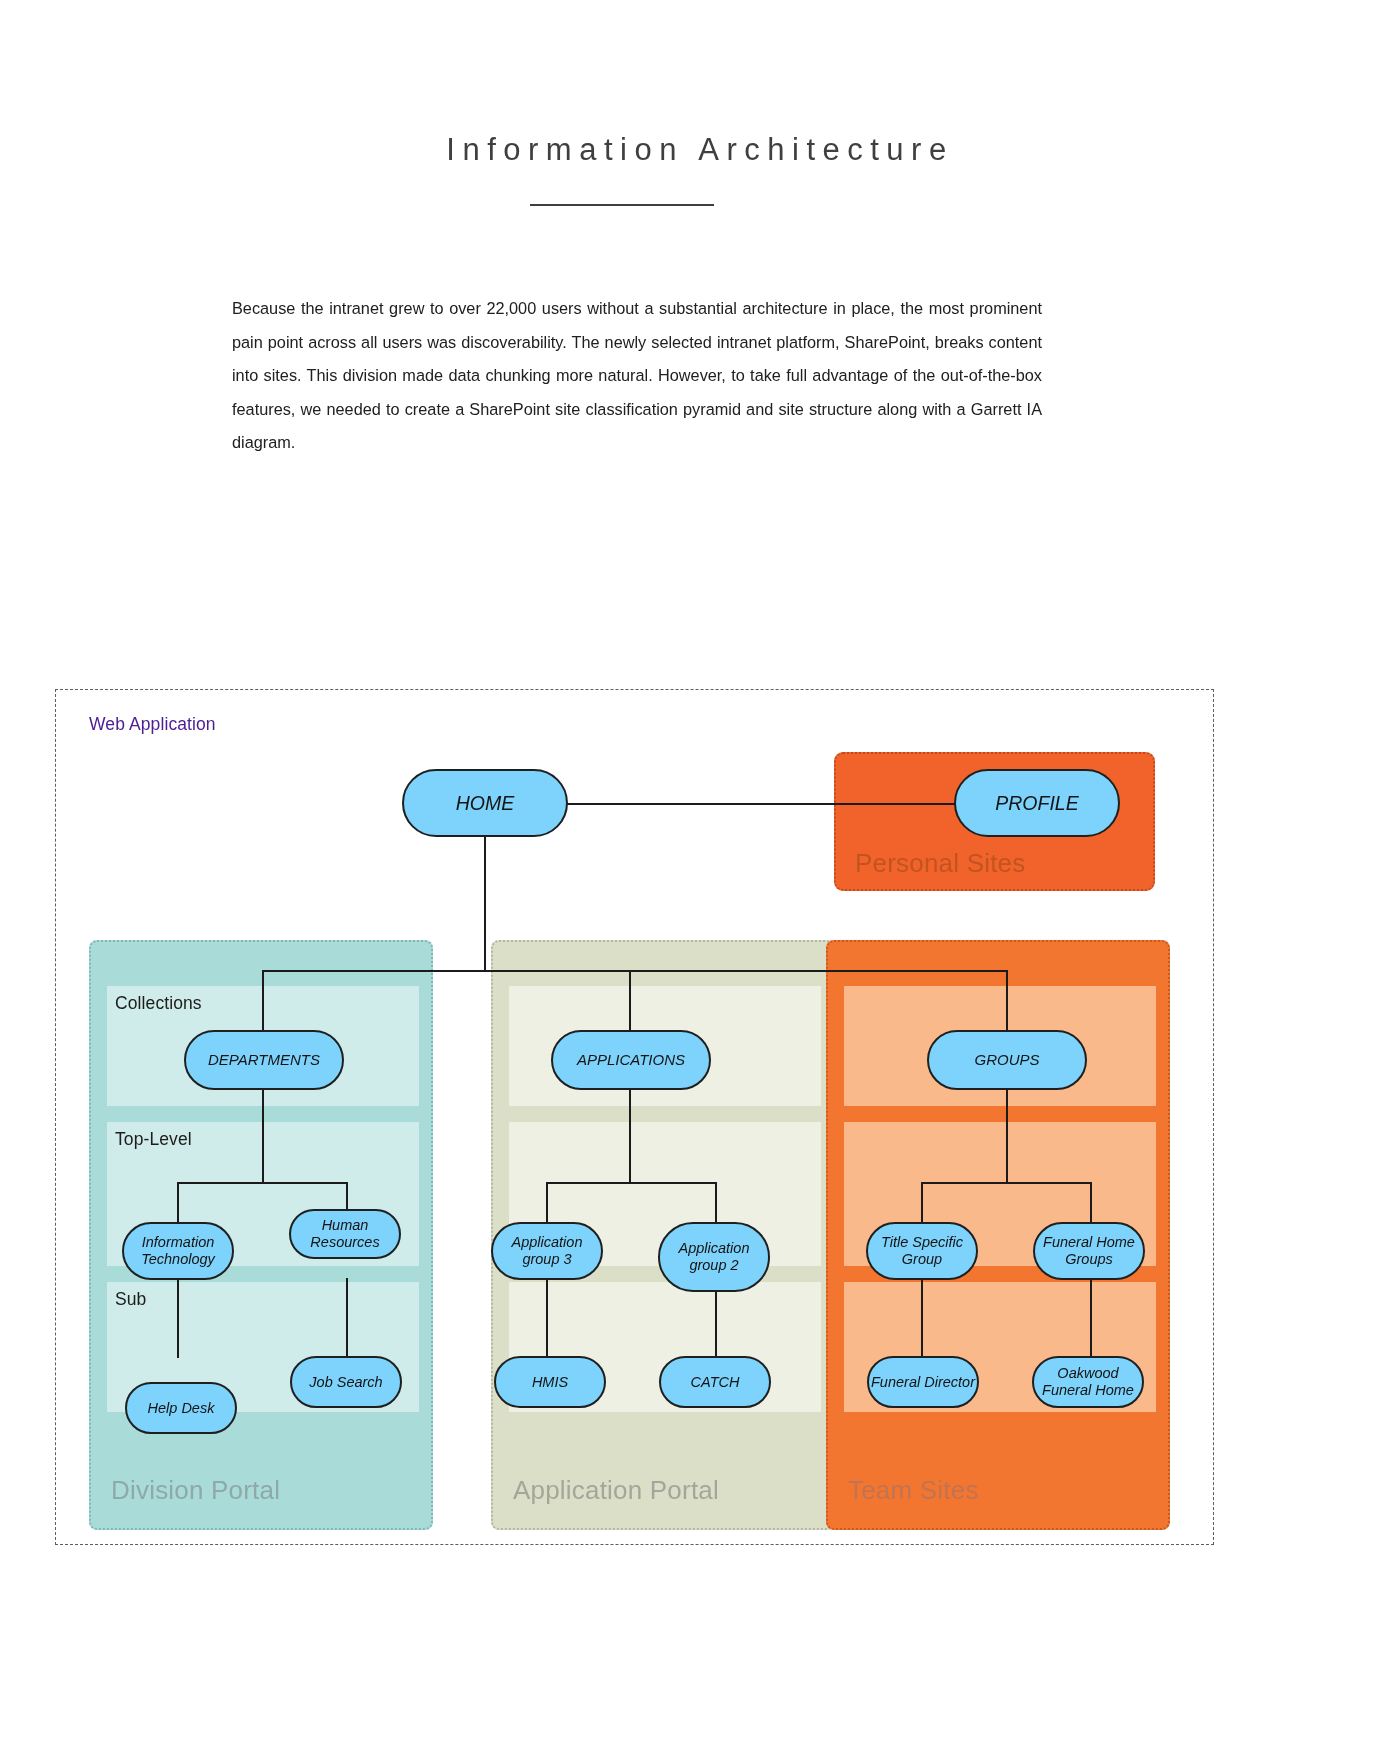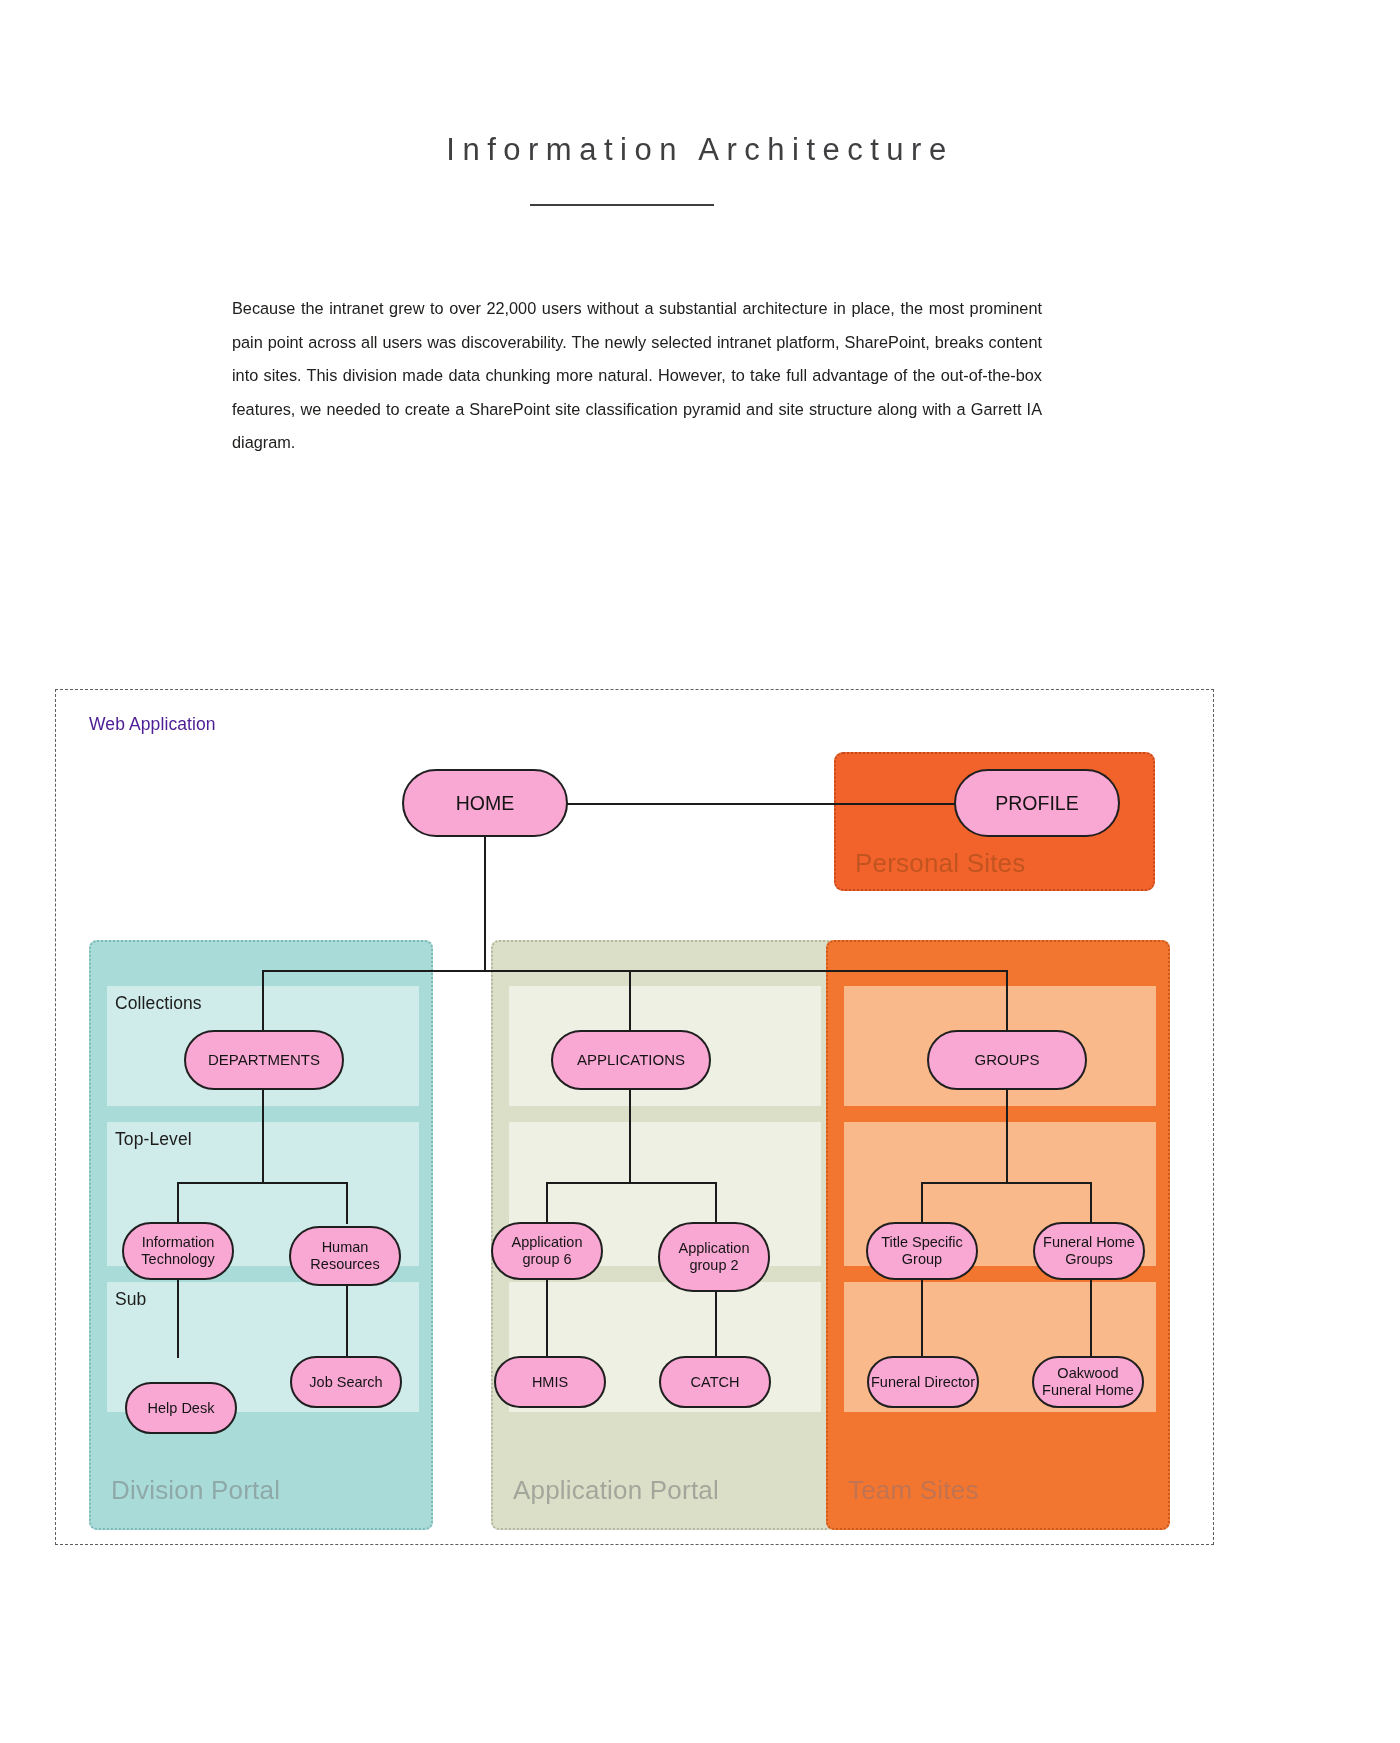--- a/index.html
+++ b/index.html
@@ -90,25 +90,25 @@
   .col-application .band{background:#EDF0E2;}
   .col-team        .band{background:#FAB98A;}
 
   .band-label{
     position:absolute;left:8px;top:7px;
     font-size:17.5px;color:#1d1d1b;letter-spacing:.1px;
   }
 
   
   .node{
-    position:absolute;background:#f9a8d4;
+    position:absolute;background:#7dd3fc;
     border:2.1px solid #1f1f1f;border-radius:999px;
     display:flex;align-items:center;justify-content:center;
     text-align:center;color:#141414;line-height:1.14;
-    box-sizing:border-box;z-index:6;
+    box-sizing:border-box;z-index:6;font-style:italic;
   }
   .node-lg{font-size:19.5px;}
   .node-md{font-size:15px;}
   .node-sm{font-size:14.5px;}
 
   
   .wire{position:absolute;background:#1b1b1b;z-index:4;}
   .wire-v{width:2.2px;}
   .wire-h{height:2.2px;}
 </style>
@@ -155,41 +155,41 @@
   <div class="wire wire-v" style="left:206px;top:280px;height:62px;"></div>
   <div class="wire wire-v" style="left:206px;top:400px;height:94px;"></div>
   <div class="wire wire-h" style="left:121px;top:492px;width:171px;"></div>
   <div class="wire wire-v" style="left:121px;top:492px;height:42px;"></div>
   <div class="wire wire-v" style="left:290px;top:492px;height:42px;"></div>
   <div class="wire wire-v" style="left:121px;top:588px;height:80px;"></div>
   <div class="wire wire-v" style="left:290px;top:588px;height:80px;"></div>
 
   <div class="node node-md" style="left:128px;top:340px;width:160px;height:60px;">DEPARTMENTS</div>
   <div class="node node-sm" style="left:66px;top:532px;width:112px;height:58px;">Information Technology</div>
-  <div class="node node-sm" style="left:233px;top:536px;width:112px;height:60px;">Human Resources</div>
+  <div class="node node-sm" style="left:233px;top:519px;width:112px;height:50px;">Human Resources</div>
   <div class="node node-sm" style="left:69px;top:666px;width:112px;height:52px;margin-top:26px;">Help Desk</div>
   <div class="node node-sm" style="left:234px;top:666px;width:112px;height:52px;">Job Search</div>
 
   <div class="col col-application">
     <div class="band band-collections"></div>
     <div class="band band-toplevel"></div>
     <div class="band band-sub"></div>
     <div class="col-label">Application Portal</div>
   </div>
 
   <div class="wire wire-v" style="left:573px;top:280px;height:62px;"></div>
   <div class="wire wire-v" style="left:573px;top:400px;height:94px;"></div>
   <div class="wire wire-h" style="left:490px;top:492px;width:171px;"></div>
   <div class="wire wire-v" style="left:490px;top:492px;height:42px;"></div>
   <div class="wire wire-v" style="left:659px;top:492px;height:42px;"></div>
   <div class="wire wire-v" style="left:490px;top:588px;height:80px;"></div>
   <div class="wire wire-v" style="left:659px;top:588px;height:80px;"></div>
 
   <div class="node node-md" style="left:495px;top:340px;width:160px;height:60px;">APPLICATIONS</div>
-  <div class="node node-sm" style="left:435px;top:532px;width:112px;height:58px;">Application group 6</div>
+  <div class="node node-sm" style="left:435px;top:532px;width:112px;height:58px;">Application group 3</div>
   <div class="node node-sm" style="left:602px;top:532px;width:112px;height:70px;">Application group 2</div>
   <div class="node node-sm" style="left:438px;top:666px;width:112px;height:52px;">HMIS</div>
   <div class="node node-sm" style="left:603px;top:666px;width:112px;height:52px;">CATCH</div>
 
   <div class="col col-team">
     <div class="band band-collections"></div>
     <div class="band band-toplevel"></div>
     <div class="band band-sub"></div>
     <div class="col-label">Team Sites</div>
   </div>

